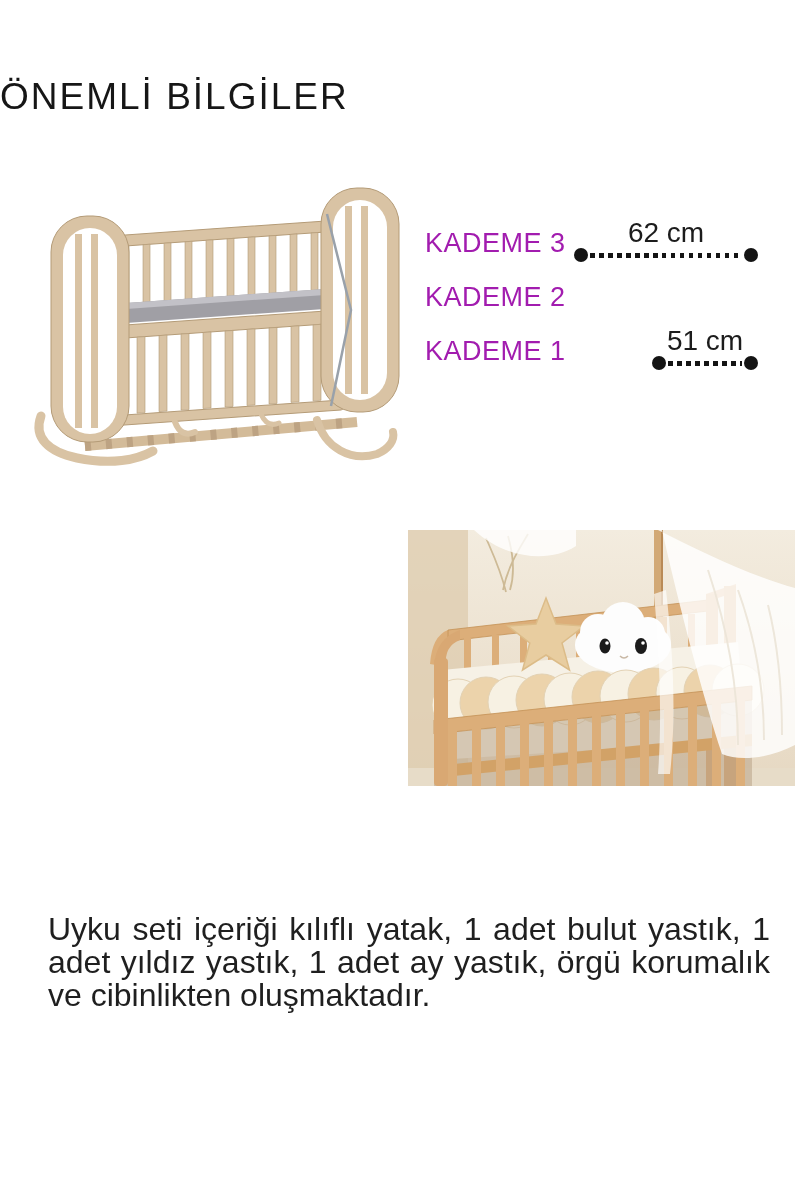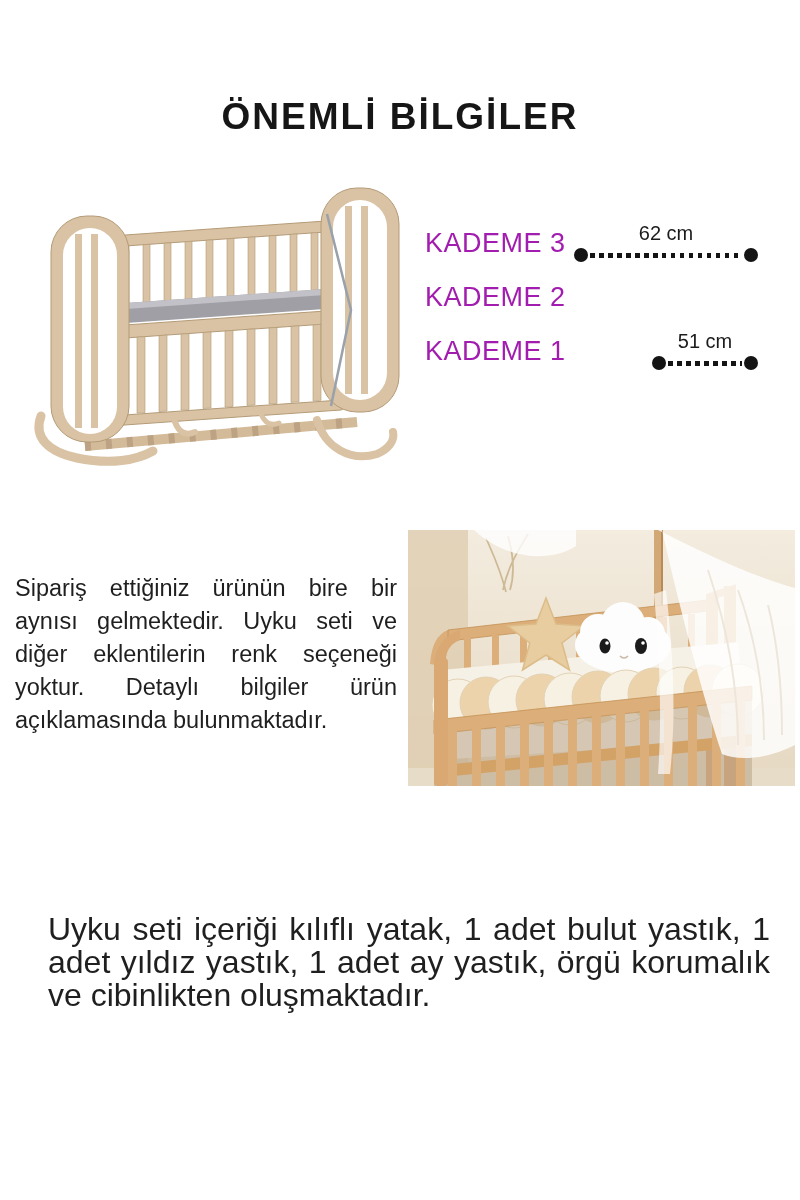--- a/index.html
+++ b/index.html
@@ -1,31 +1,31 @@
 <!DOCTYPE html>
 <html><head>
 <meta charset="utf-8">
 <style>
   html,body{margin:0;padding:0;background:#ffffff;}
   .canvas{
     position:relative;width:800px;height:1200px;background:#ffffff;
     font-family:"Liberation Sans", sans-serif;color:#1c1c1c;overflow:hidden;
   }
   .title{
-    position:absolute;top:76px;left:0;width:100%;text-align:center;
-    font-size:37px;letter-spacing:2px;font-weight:700;color:#161616;margin-top:20px;
+    position:absolute;top:76px;left:0;width:100%;
+    font-size:37px;letter-spacing:2px;font-weight:400;color:#161616;
   }
   .crib-fig{position:absolute;left:25px;top:170px;width:380px;height:315px;}
   .photo-fig{position:absolute;left:408px;top:530px;width:387px;height:256px;}
   .crib-fig svg,.photo-fig svg{display:block;width:100%;height:100%;}
 
   .mrow{position:absolute;left:425px;width:333px;height:52px;}
   .mlabel{position:absolute;left:0;top:8px;font-size:27px;color:#a21caf;letter-spacing:.5px;}
   .mgroup{position:absolute;right:0;top:0;}
-  .mvalue{text-align:center;font-size:20px;line-height:26px;color:#1c1c1c;}
+  .mvalue{text-align:center;font-size:28px;line-height:26px;color:#1c1c1c;}
   .dotline{display:flex;align-items:center;height:14px;margin-top:2px;}
   .dot{width:14px;height:14px;border-radius:50%;background:#141414;flex:none;}
   .leader{flex:1;height:5px;margin:0 2px;
     background-image:repeating-linear-gradient(90deg,#141414 0 4.5px,transparent 4.5px 9px);}
 
   .note{position:absolute;text-align:justify;color:#1f1f1f;}
   .note-left{left:15px;top:572px;width:382px;font-size:23.5px;line-height:33px;}
   .note-bottom{left:48px;top:913px;width:722px;font-size:32px;line-height:33px;}
 </style>
 </head>
@@ -120,21 +120,20 @@
     <div class="mgroup" style="width:106px">
       <div class="mvalue">51 cm</div>
       <div class="dotline">
         <span class="dot"></span>
         <span class="leader"></span>
         <span class="dot"></span>
       </div>
     </div>
   </div>
 
-  <div class="note note-left">Sipariş ettiğiniz ürünün bire bir aynısı gelmektedir. Uyku seti ve diğer eklentilerin renk seçeneği yoktur. Detaylı bilgiler ürün açıklamasında bulunmaktadır.</div>
 
   <div class="photo-fig">
     <svg viewBox="0 0 387 256">
       <defs>
         <linearGradient id="wallg" x1="0" y1="0" x2="0" y2="1">
           <stop offset="0" stop-color="#f3ecdf"></stop>
             <stop offset="1" stop-color="#e6d8c2"></stop>
         </linearGradient>
       </defs>
       <rect x="0" y="0" width="387" height="256" fill="url(#wallg)"></rect>

